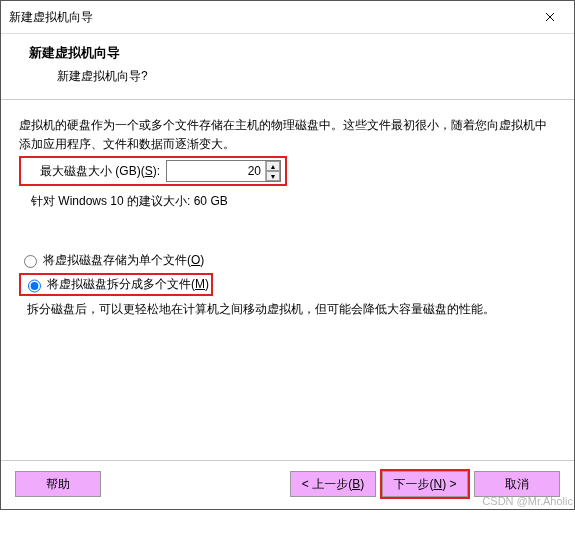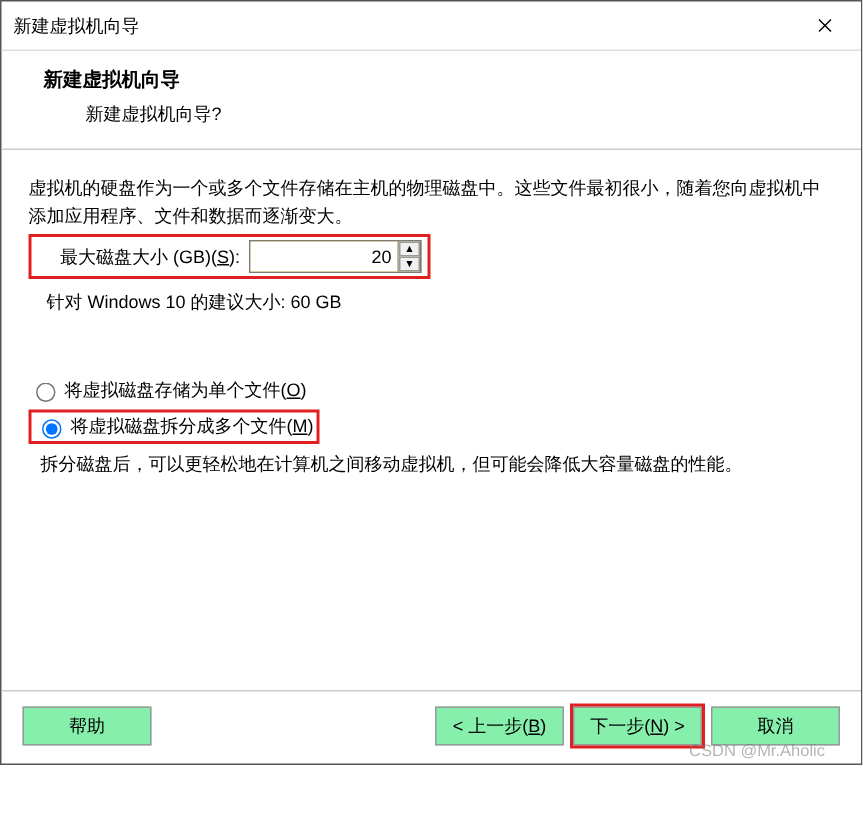--- a/index.html
+++ b/index.html
@@ -98,34 +98,34 @@
     border-top: 1px solid #ccc;
     padding: 10px 14px 12px 14px;
     display: flex;
     align-items: center;
     gap: 6px;
   }
   .footer .spacer { flex: 1; }
   .btn {
     min-width: 86px; height: 26px;
     border: 1px solid #999;
-    background: #86efac;
+    background: #f0abfc;
     font-size: 12px;
     cursor: default;
     display: inline-flex;
     align-items: center; justify-content: center;
     padding: 0 8px;
   }
   .btn.primary-outline {
     outline: 2px solid #e02020;
     outline-offset: 0;
   }
   .watermark {
     position: absolute;
-    right: 24px; bottom: 2px;
+    right: 1px; bottom: 2px;
     font-size: 11px;
     color: rgba(120,120,120,0.55);
     pointer-events: none;
   }
 </style>
 </head>
 <body>
 
 <div class="window">
 

